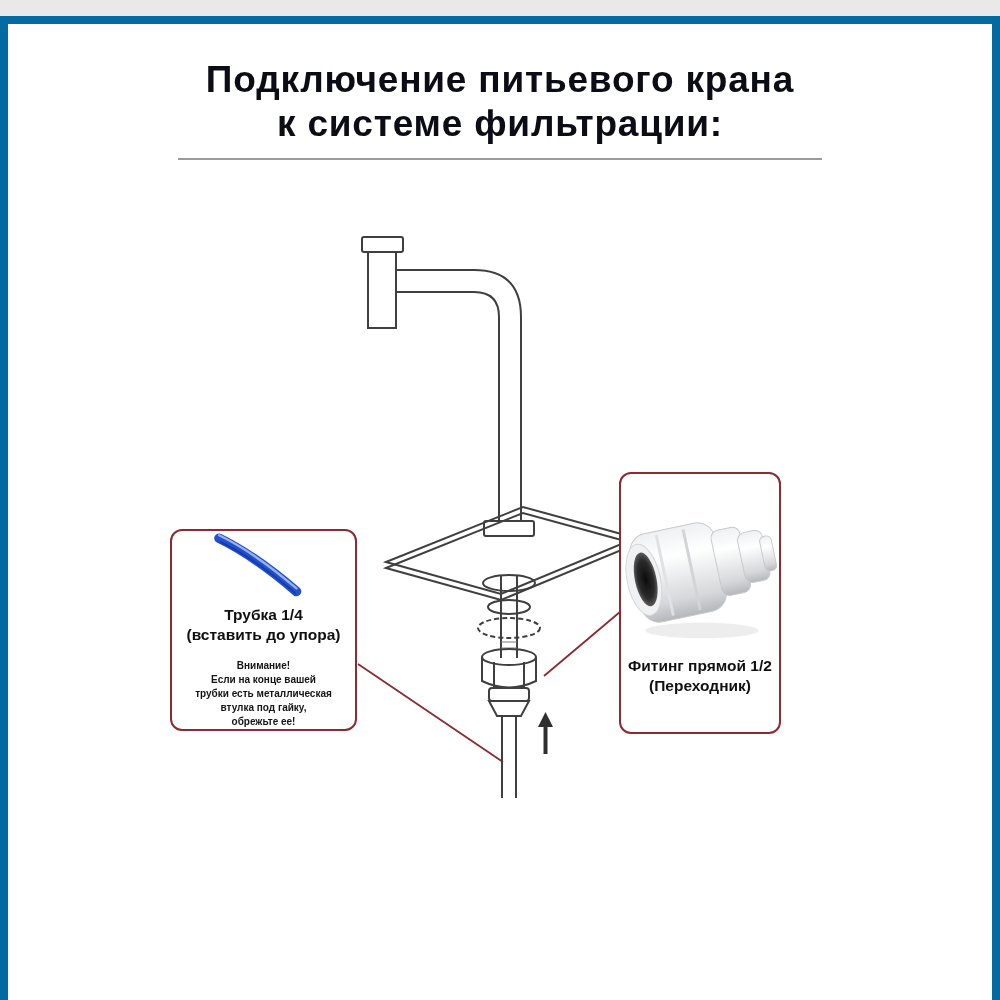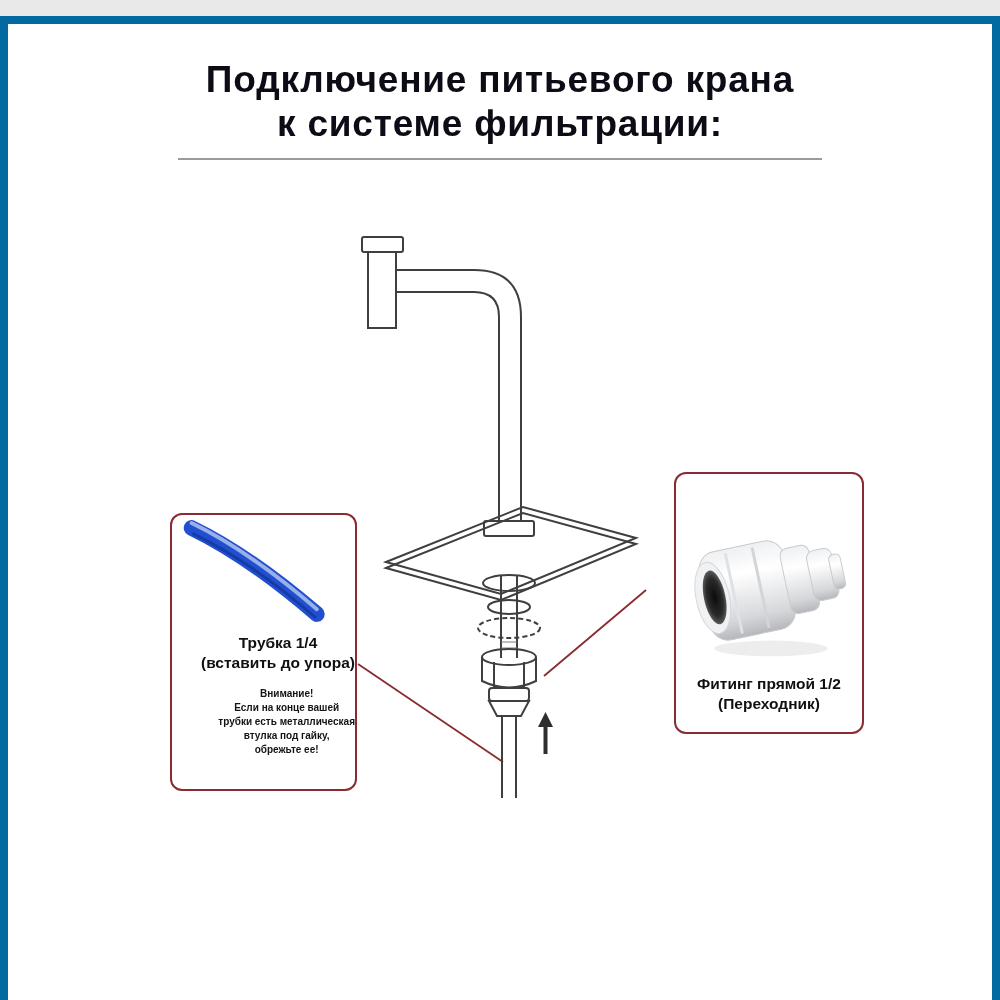--- a/index.html
+++ b/index.html
@@ -28,22 +28,22 @@
   }
   .diagram {
     position:absolute; left:0; top:0; width:1000px; height:1000px; z-index:1;
   }
   .callout {
     position:absolute; z-index:3; background:#ffffff;
     border:2px solid var(--callout_border,#8a2b31);
     border-radius:12px;
     display:flex; flex-direction:column; align-items:center;
   }
-  .callout-tube   { left:170px; top:497px; width:187px; height:278px;align-items:flex-end; }
-  .callout-fitting{ left:674px; top:456px; width:190px; height:262px;justify-content:center; }
+  .callout-tube   { left:170px; top:513px; width:187px; height:202px; }
+  .callout-fitting{ left:619px; top:456px; width:162px; height:262px; }
   .tube-img    { width:183px; height:112px; display:block; }
   .fitting-img { width:186px; height:176px; display:block; }
   .callout-label {
     margin-top:6px; text-align:center; white-space:pre-line;
     font-weight:bold; font-size:15.5px; line-height:1.3; color:#101010;
   }
   .callout-warning {
     margin-top:14px; text-align:center; white-space:pre-line;
     font-weight:bold; font-size:10px; line-height:1.4; color:#141414;
   }

